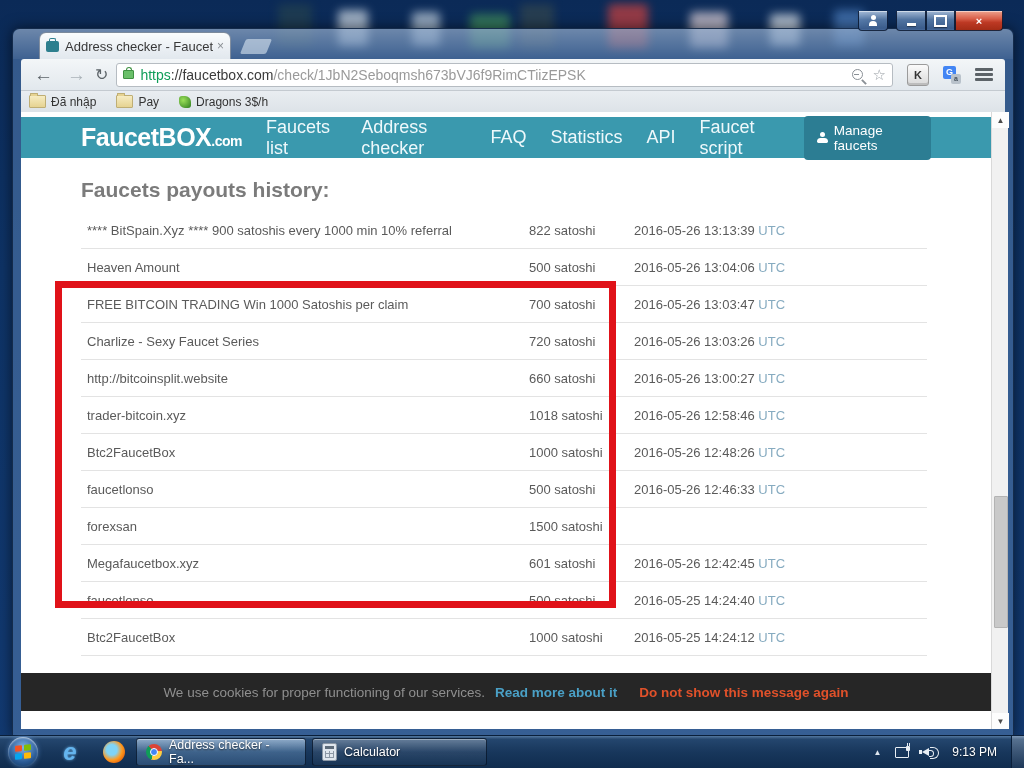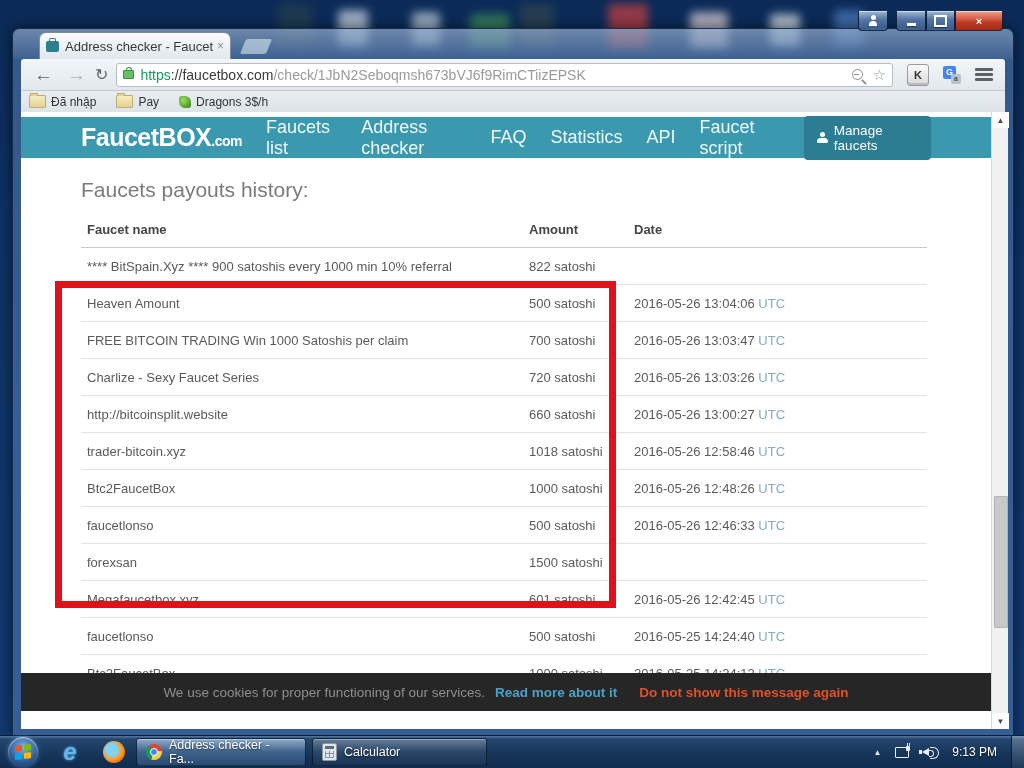--- a/index.html
+++ b/index.html
@@ -98,21 +98,21 @@
   .brand{color:#fff;font-size:25px;font-weight:bold;letter-spacing:-.5px;}
   .brand .tld{font-size:14px;font-weight:bold;}
   .navlinks{margin-left:auto;display:flex;align-items:center;}
   .nav-link{color:#eef8fb;font-size:18px;margin-left:24px;text-decoration:none;}
   .manage{margin-left:24px;background:#2c7d93;border-radius:4px;color:#fff;font-size:13.5px;
        padding:7px 13px;display:flex;align-items:center;}
   .person-ic{width:11px;height:11px;position:relative;margin-right:7px;}
   .person-ic:before{content:"";position:absolute;left:3px;top:0;width:5px;height:5px;border-radius:50%;background:#fff;}
   .person-ic:after{content:"";position:absolute;left:0;top:5.5px;width:11px;height:5.5px;border-radius:5px 5px 2px 2px;background:#fff;}
 
-  .page-title{position:absolute;left:60px;top:66px;font-size:21px;color:#7b7b7b;}
+  .page-title{position:absolute;left:60px;top:66px;font-size:21px;color:#7b7b7b;font-weight:bold;}
 
   .ptable{position:absolute;left:60px;top:100px;width:846px;}
   .thead,.trow{display:grid;grid-template-columns:442px 105px 1fr;align-items:center;}
   .thead{height:35px;border-bottom:1px solid #c9c9c9;font-size:13px;color:#454545;font-weight:bold;}
   .thead>div{padding-left:6px;}
   .trow{height:36px;border-bottom:1px solid #e3e3e3;font-size:13px;color:#5a5a5a;}
   .trow>div{padding-left:6px;white-space:nowrap;overflow:hidden;}
   .utc{color:#86abc0;text-decoration:none;}
 
   
@@ -265,29 +265,25 @@
         </span>
       <span class="manage">
         <span class="person-ic"></span>
         <span>Manage faucets</span>
       </span>
     </div>
 
     <div class="page-title">Faucets payouts history:</div>
 
     <div class="ptable">
-      <div class="thead">
-        <div>Faucet name</div>
-        <div>Amount</div>
-        <div>Date</div>
-      </div>
       <div>
   <div class="trow">
     <div>**** BitSpain.Xyz **** 900 satoshis every 1000 min 10% referral</div>
     <div>822 satoshi</div>
+    <div><span>2016-05-26 13:13:39</span> <a class="utc" href="#">UTC</a></div>
   </div>
 
   <div class="trow">
     <div>Heaven Amount</div>
     <div>500 satoshi</div>
     <div><span>2016-05-26 13:04:06</span> <a class="utc" href="#">UTC</a></div>
   </div>
 
   <div class="trow">
     <div>FREE BITCOIN TRADING Win 1000 Satoshis per claim</div>

